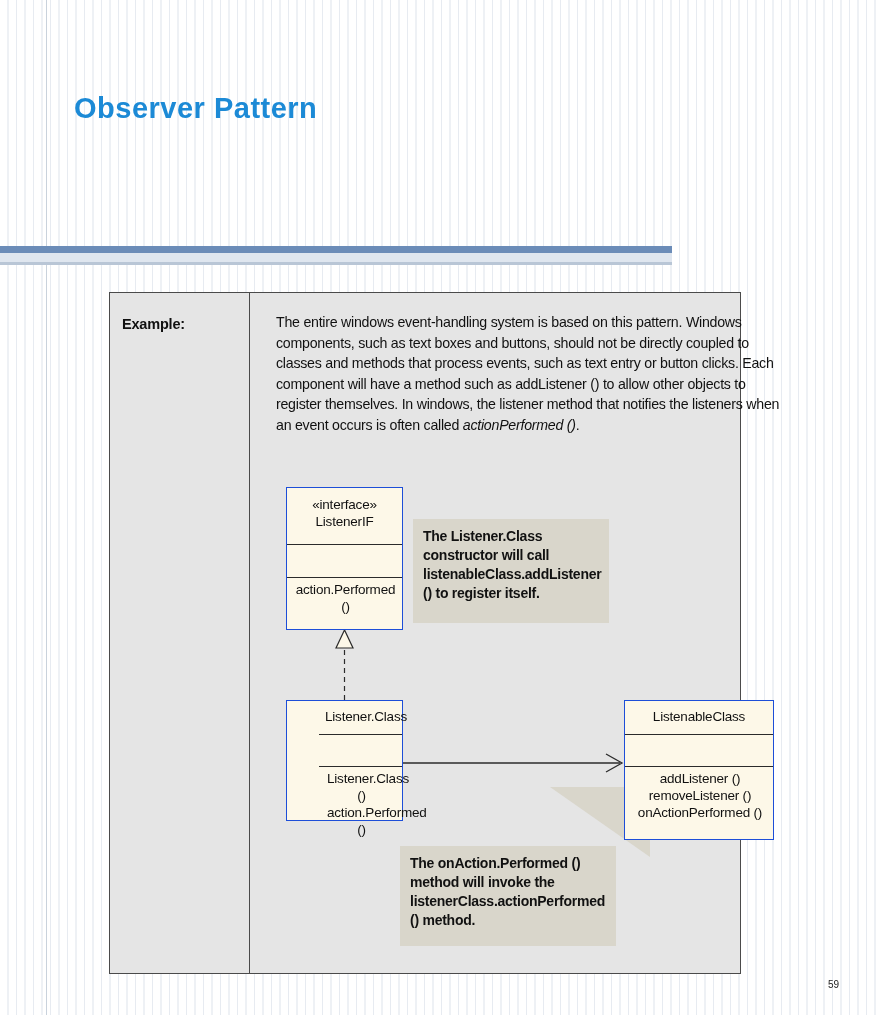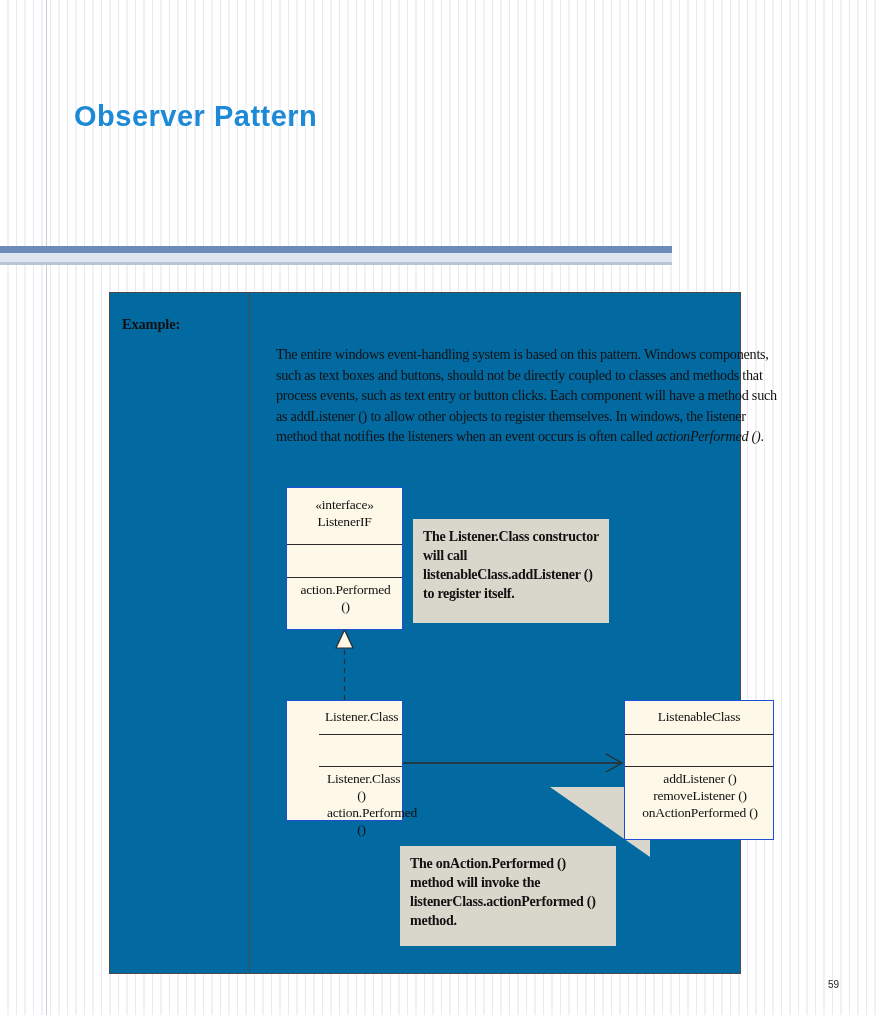--- a/index.html
+++ b/index.html
@@ -36,21 +36,21 @@
     height: 100%;
     background: #c9d2dc;
   }
   #content {
     position: absolute;
     inset: 0;
   }
   .title {
     position: absolute;
     left: 74px;
-    top: 100px;
+    top: 92px;
     font-size: 29px;
     font-weight: bold;
     color: #1c8ad6;
     letter-spacing: 0.5px;
   }
   
   .rule-dark {
     position: absolute;
     left: 0px;
     top: 246px;
@@ -75,24 +75,23 @@
     background: #b9c6d6;
   }
 
   
   .figure {
     position: absolute;
     left: 109px;
     top: 292px;
     width: 632px;
     height: 682px;
-    background: #0369a1;
+    background: #e5e5e5;
     border: 1px solid #4a4a4a;
     box-sizing: border-box;
-    font-family: Liberation Serif, serif;
   }
   .figure-divider {
     position: absolute;
     left: 139px;
     top: 0;
     width: 1px;
     height: 100%;
     background: #4a4a4a;
   }
   .example-label {
@@ -106,21 +105,20 @@
   }
   .para {
     position: absolute;
     left: 166px;
     top: 19px;
     width: 505px;
     font-size: 14.2px;
     line-height: 20.5px;
     color: #111111;
     letter-spacing: -0.25px;
-    margin-top: 32px;
   }
   .para i { font-style: italic; }
 
   
   .uml {
     position: absolute;
     background: #fdf8e8;
     border: 1px solid #1d4ed8;
     box-sizing: border-box;
     text-align: center;

